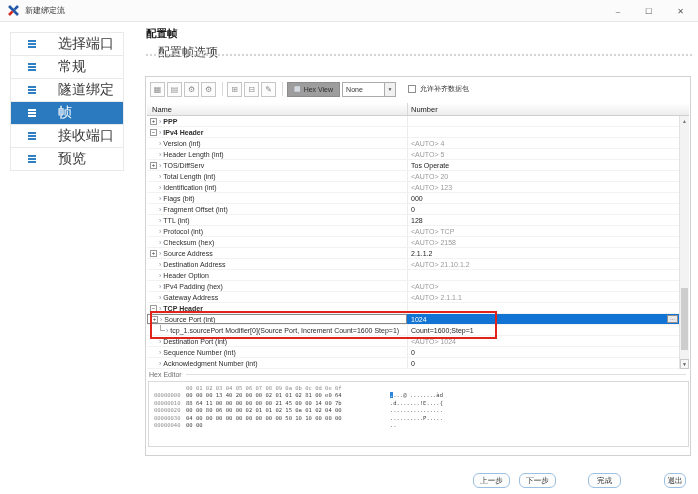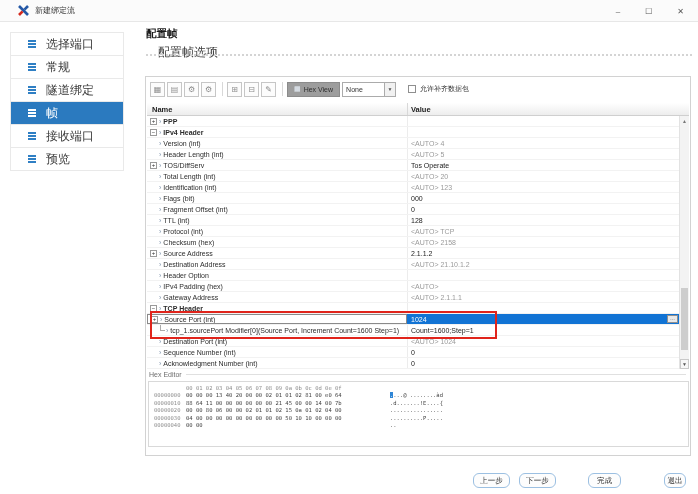--- a/index.html
+++ b/index.html
@@ -1,27 +1,27 @@
 <!DOCTYPE html>
 <html><head>
 <meta charset="utf-8">
 <style>
 *{margin:0;padding:0;box-sizing:border-box}
 html,body{width:698px;height:494px;background:#fff}
 .win{position:relative;width:698px;height:494px;background:#fff;overflow:hidden;
      font-family:"Liberation Sans","DejaVu Sans",sans-serif}
 
-.titlebar{position:absolute;left:0;top:0;right:0;height:22px;background:#fbfbfb;border-bottom:1px solid #e7e7e7;display:flex;align-items:center;padding:0 18px}
+.titlebar{position:absolute;left:0;top:0;right:0;height:22px;background:#fbfbfb;border-bottom:1px solid #e7e7e7;display:flex;align-items:center;padding:0 8px}
 .title{font-size:8px;color:#333;margin-left:6px}
 .wctl{position:absolute;right:14px;top:0;height:22px;display:flex;align-items:center;gap:25px;color:#555;font-size:8px}
 .wctl span{cursor:pointer}
 
 .sidebar{position:absolute;left:10px;top:32px;width:114px;border:1px solid #e9e9e9;border-bottom:none;background:#fff}
 .sitem{height:23px;display:flex;align-items:center;padding-left:17px;border-bottom:1px solid #e9e9e9;background:#fff;cursor:pointer}
-.sitem .lbl{font-size:12px;color:#3a3a3a;margin-left:10px}
+.sitem .lbl{font-size:14px;color:#3a3a3a;margin-left:22px}
 .burger{width:8px;display:flex;flex-direction:column;gap:1.5px;flex:none}
 .burger i{height:1.4px;background:#2f7fc4;display:block}
 .sitem.sel{background:#2b7abf}
 .sitem.sel .lbl{color:#fff}
 .sitem.sel .burger i{background:#fff}
 
 .ctitle{position:absolute;left:146px;top:27px;font-size:10.5px;font-weight:bold;color:#1a1a1a}
 .csub{position:absolute;left:158px;top:44px;font-size:12px;color:#3c3c3c}
 .dotline{position:absolute;left:146px;top:54px;width:546px;border-bottom:2px dotted #d4d4d4}
 
@@ -30,21 +30,21 @@
 .tbtn{width:15px;height:15px;border:1px solid #c6c6c6;background:#fcfcfc;color:#8b8b8b;font-size:8px;display:flex;align-items:center;justify-content:center;margin-right:2px;cursor:pointer}
 .tsep{width:1px;height:14px;background:#d8d8d8;margin:0 4px}
 .hexviewbtn{height:15px;display:flex;align-items:center;gap:3px;background:#9d9d9d;border:1px solid #8b8b8b;color:#2e2e2e;font-size:7px;padding:0 6px;cursor:pointer}
 .hexviewbtn .mini{color:#e8f1fa;font-size:7px}
 .combo{height:15px;width:54px;border:1px solid #ababab;background:#fff;display:flex;margin-left:2px;cursor:pointer}
 .combo .val{flex:1;font-size:7px;color:#333;padding:3px 0 0 3px}
 .combo .arr{width:11px;border-left:1px solid #ababab;background:#f1f1f1;font-size:5px;color:#555;display:flex;align-items:center;justify-content:center}
 .cb{width:8px;height:8px;border:1px solid #8f8f8f;background:#fff;margin-left:12px;cursor:pointer;flex:none}
 .cblbl{font-size:7px;color:#333;margin-left:4px}
 
-.theader{position:absolute;left:1px;top:26px;right:1px;height:13px;background:linear-gradient(#ffffff,#ededed);border-bottom:1px solid #cfcfcf;display:flex;font-size:7.5px;font-weight:bold;color:#222}
+.theader{position:absolute;left:1px;top:26px;right:1px;height:13px;background:linear-gradient(#ffffff,#ededed);border-bottom:1px solid #cfcfcf;display:flex;font-size:7.5px;font-weight:normal;color:#222}
 .theader .hname{width:260px;padding-left:5px;line-height:13px}
 .theader .hval{flex:1;padding-left:3px;line-height:13px;border-left:1px solid #d8d8d8}
 .tbody{position:absolute;left:1px;top:39px;right:1px;height:253px;overflow:hidden}
 .trow{height:11px;display:flex;border-bottom:1px solid #f2f2f2;padding-right:10px;cursor:pointer}
 .tname{width:260px;display:flex;align-items:center;font-size:7px;color:#2c2c2c;overflow:hidden;white-space:nowrap}
 .trow.selname .tname{border:1px solid #8a8a8a}
 .trow.group .nm{font-weight:bold}
 .tval{flex:1;font-size:7px;color:#222;border-left:1px solid #ececec;padding-left:3px;display:flex;align-items:center;position:relative;white-space:nowrap;overflow:hidden}
 .tval.auto{color:#9a9a9a}
 .tval.vsel{background:#1173d4;color:#fff;border-left-color:#1173d4}
@@ -172,21 +172,21 @@
       <div class="combo">
         <span class="val">None</span>
         <span class="arr">▼</span>
       </div>
       <span class="cb"></span>
       <span class="cblbl">允许补齐数据包</span>
     </div>
 
     <div class="theader">
       <span class="hname">Name</span>
-      <span class="hval">Value</span>
+      <span class="hval">Number</span>
     </div>
 
     <div class="tbody" id="tbody">
       <div class="redbox"></div>
       <div class="vscroll">
         <div class="vs-up">▲</div>
         <div class="vs-thumb"></div>
         <div class="vs-down">▼</div>
       </div>
     <div class="trow group">

